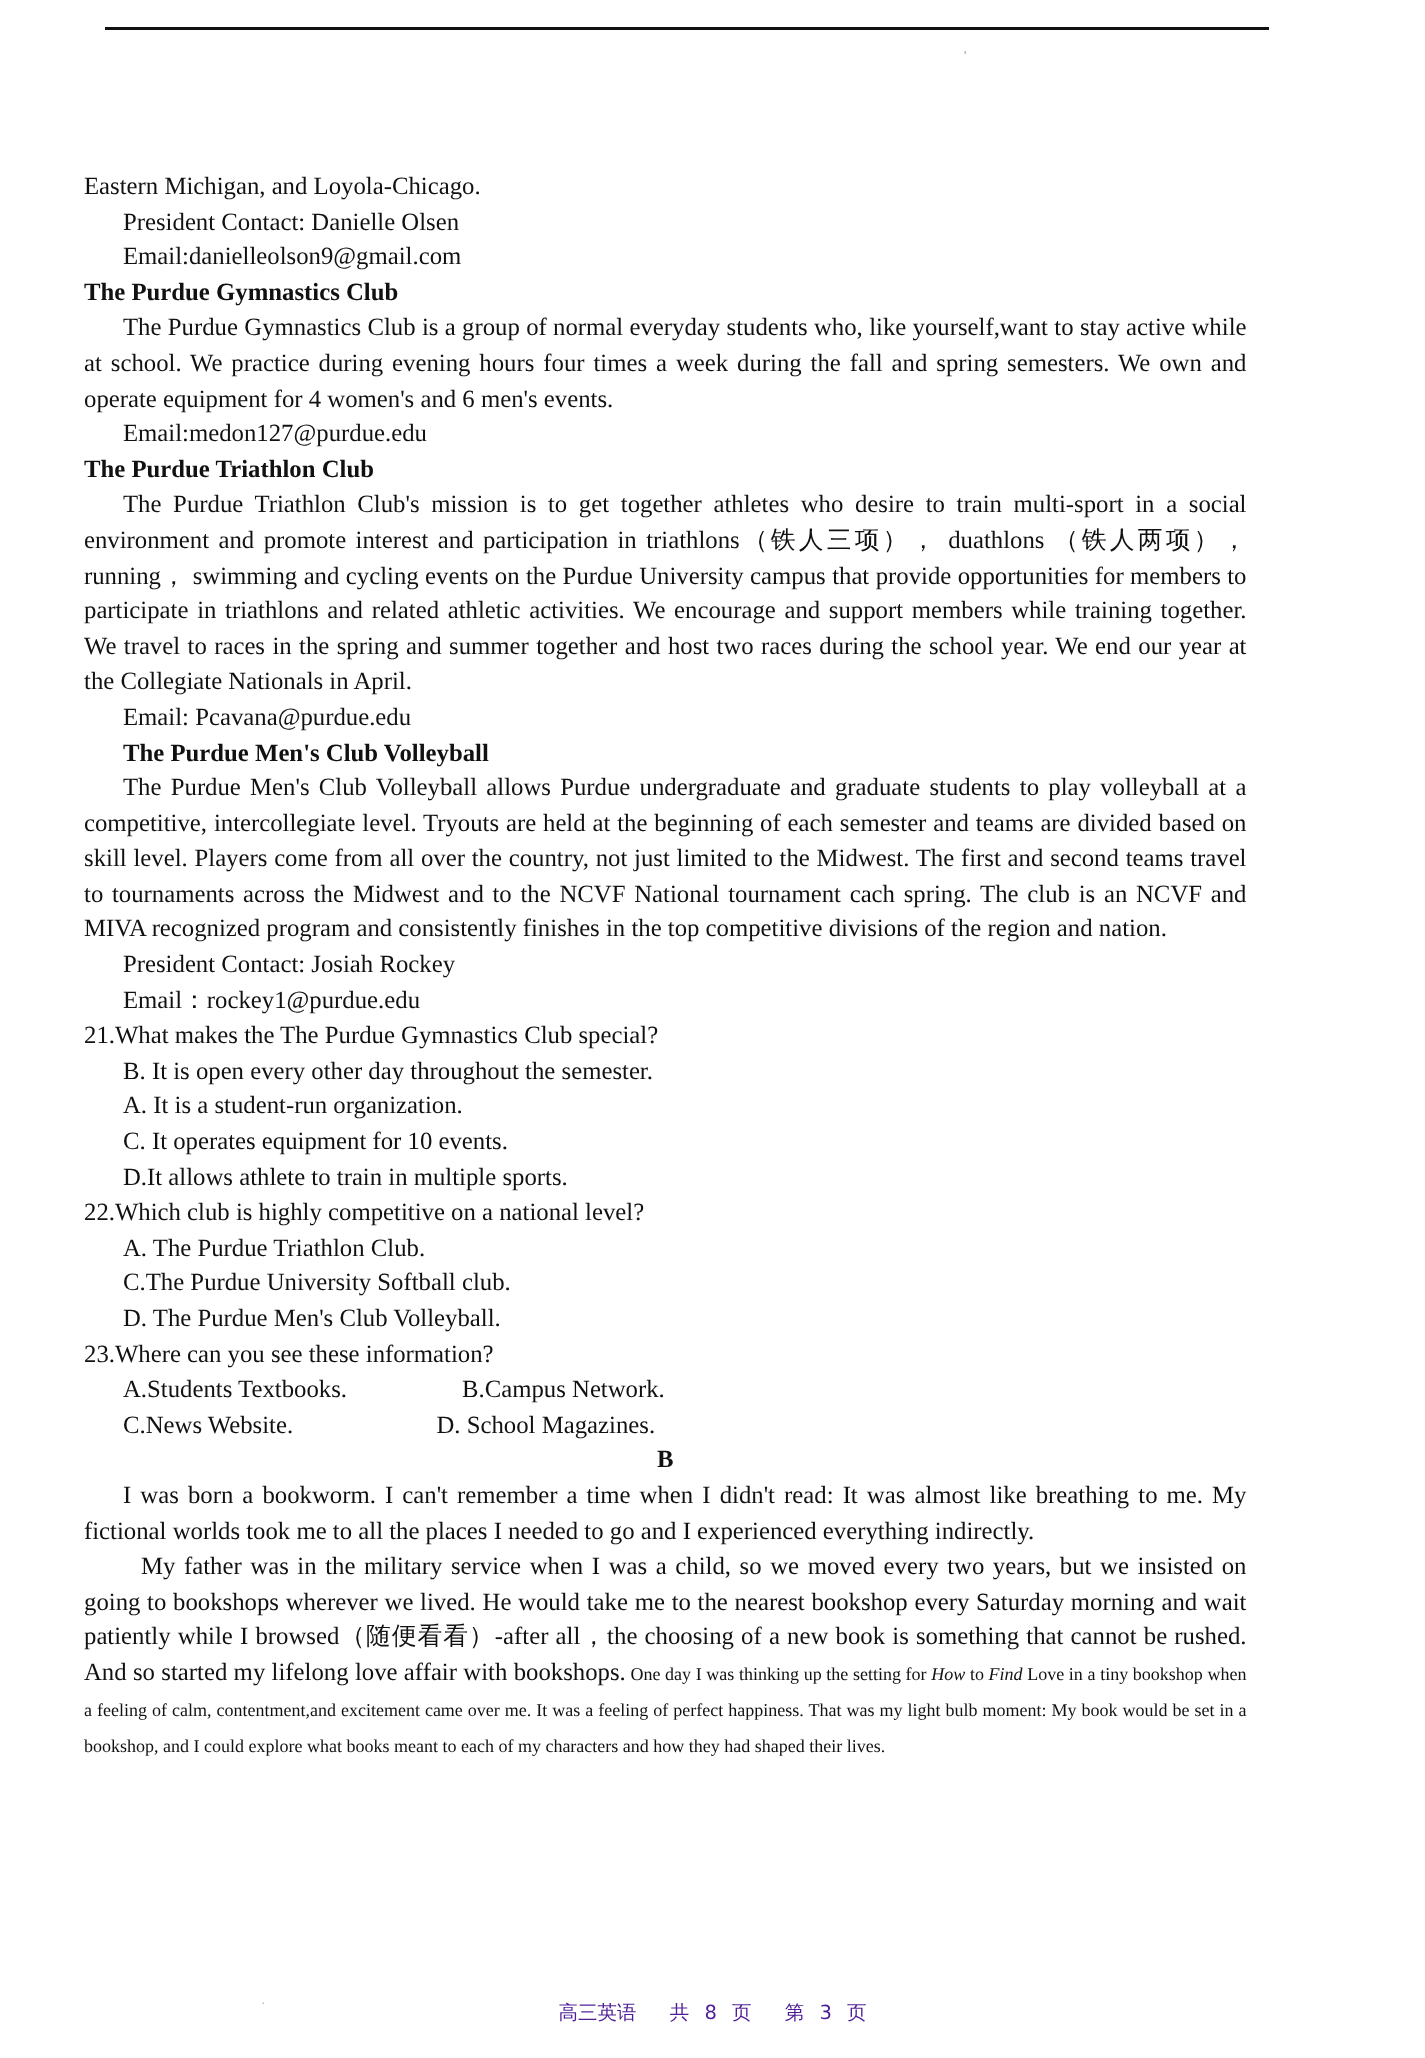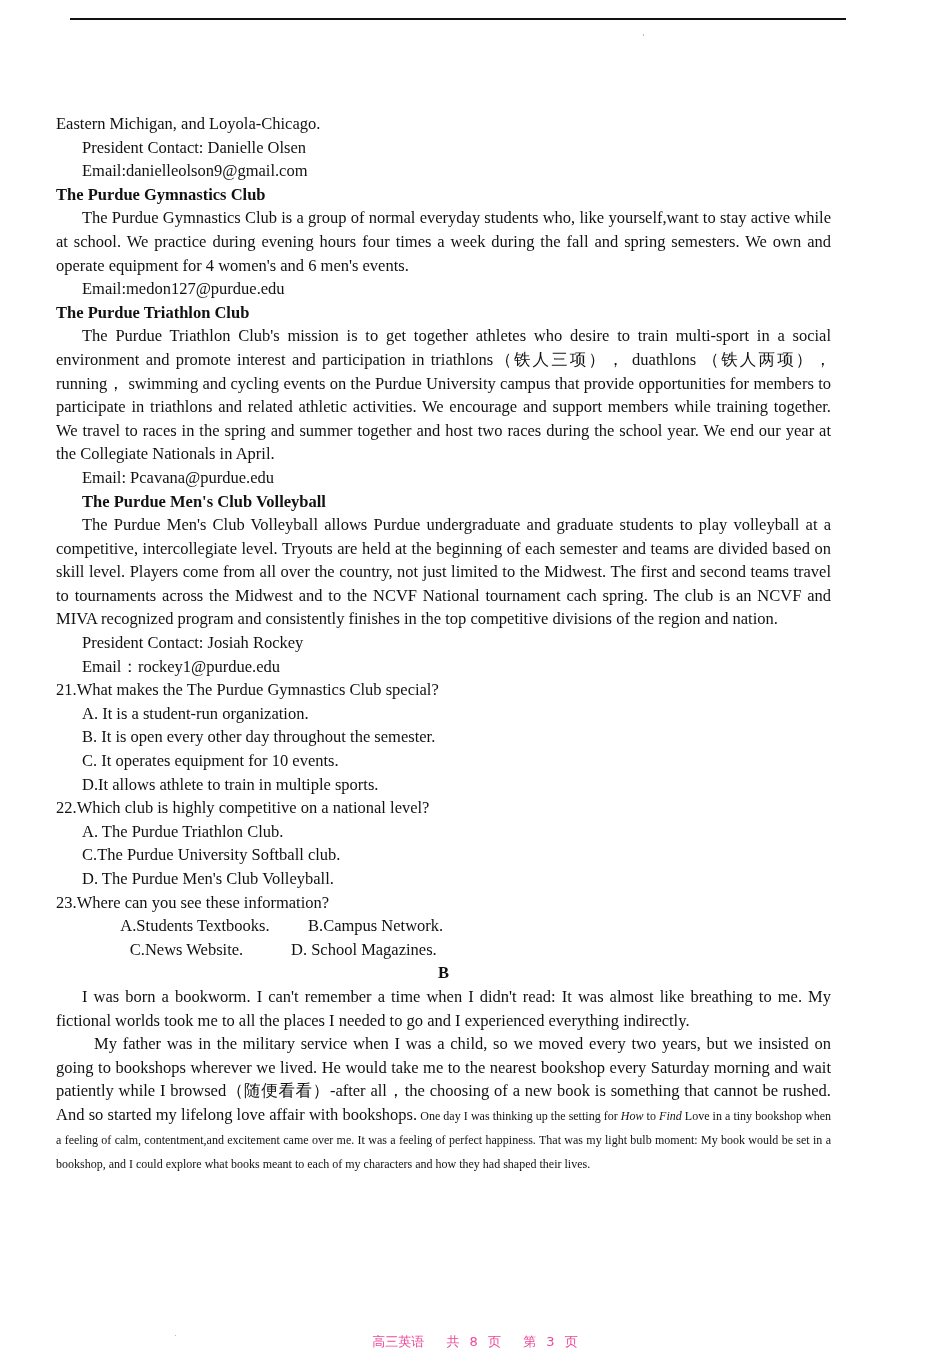--- a/index.html
+++ b/index.html
@@ -9,26 +9,26 @@
   .speck { position: absolute; left: 643px; top: 34px; width: 1px; height: 2px; background: #bbb; }
   .speck2 { position: absolute; left: 175px; top: 1335px; width: 1px; height: 1px; background: #bbb; }
   .content { position: absolute; left: 56px; top: 112px; width: 775px; font-size: 16.5px; line-height: 23.6px; }
   .p { margin: 0; text-align: justify; }
   .ind { text-indent: 26px; }
   .ind2 { text-indent: 38px; }
   .indent-line { padding-left: 26px; }
   .bold { font-weight: bold; }
   .center { text-align: center; }
   .opt { padding-left: 26px; }
-  .optrow { padding-left: 26px; display: flex; text-align: center; }
+  .optrow { padding-left: 26px; display: flex; }
   .optrow .c1 { width: 226px; }
   .optrow .c1b { width: 209px; }
   .small { font-size: 12px; line-height: 22px; }
   .footer { position: absolute; left: 0; width: 950px; top: 1333px; text-align: center;
-            font-family: "DejaVu Sans", sans-serif; font-size: 13px; color: #ec4899; word-spacing: 6px; }
+            font-family: "DejaVu Sans", sans-serif; font-size: 13px; color: #4c1d95; word-spacing: 6px; }
   .footer span { margin: 0 6px; }
 </style>
 </head>
 <body>
 
 <div class="topline"></div>
 <div class="speck"></div>
 <div class="speck2"></div>
 
 <div class="content">
@@ -44,22 +44,22 @@
   <p class="p ind">The Purdue Triathlon Club's mission is to get together athletes who desire to train multi-sport in a social environment and promote interest and participation in triathlons（铁人三项）， duathlons （铁人两项）， running， swimming and cycling events on the Purdue University campus that provide opportunities for members to participate in triathlons and related athletic activities. We encourage and support members while training together. We travel to races in the spring and summer together and host two races during the school year. We end our year at the Collegiate Nationals in April.</p>
   <p class="p indent-line">Email: Pcavana@purdue.edu</p>
 
   <p class="p bold indent-line">The Purdue Men's Club Volleyball</p>
   <p class="p ind">The Purdue Men's Club Volleyball allows Purdue undergraduate and graduate students to play volleyball at a competitive, intercollegiate level. Tryouts are held at the beginning of each semester and teams are divided based on skill level. Players come from all over the country, not just limited to the Midwest. The first and second teams travel to tournaments across the Midwest and to the NCVF National tournament cach spring. The club is an NCVF and MIVA recognized program and consistently finishes in the top competitive divisions of the region and nation.</p>
   <p class="p indent-line">President Contact: Josiah Rockey</p>
   <p class="p indent-line">Email：rockey1@purdue.edu</p>
 
   <div>
     <p class="p">21.What makes the The Purdue Gymnastics Club special?</p>
+    <p class="p opt">B. It is open every other day throughout the semester.</p>
     <p class="p opt">A. It is a student-run organization.</p>
-    <p class="p opt">B. It is open every other day throughout the semester.</p>
     <p class="p opt">C. It operates equipment for 10 events.</p>
     <p class="p opt">D.It allows athlete to train in multiple sports.</p>
   </div>
 
   <div>
     <p class="p">22.Which club is highly competitive on a national level?</p>
     <p class="p opt">A. The Purdue Triathlon Club.</p>
     <p class="p opt">C.The Purdue University Softball club.</p>
     <p class="p opt">D. The Purdue Men's Club Volleyball.</p>
   </div>

